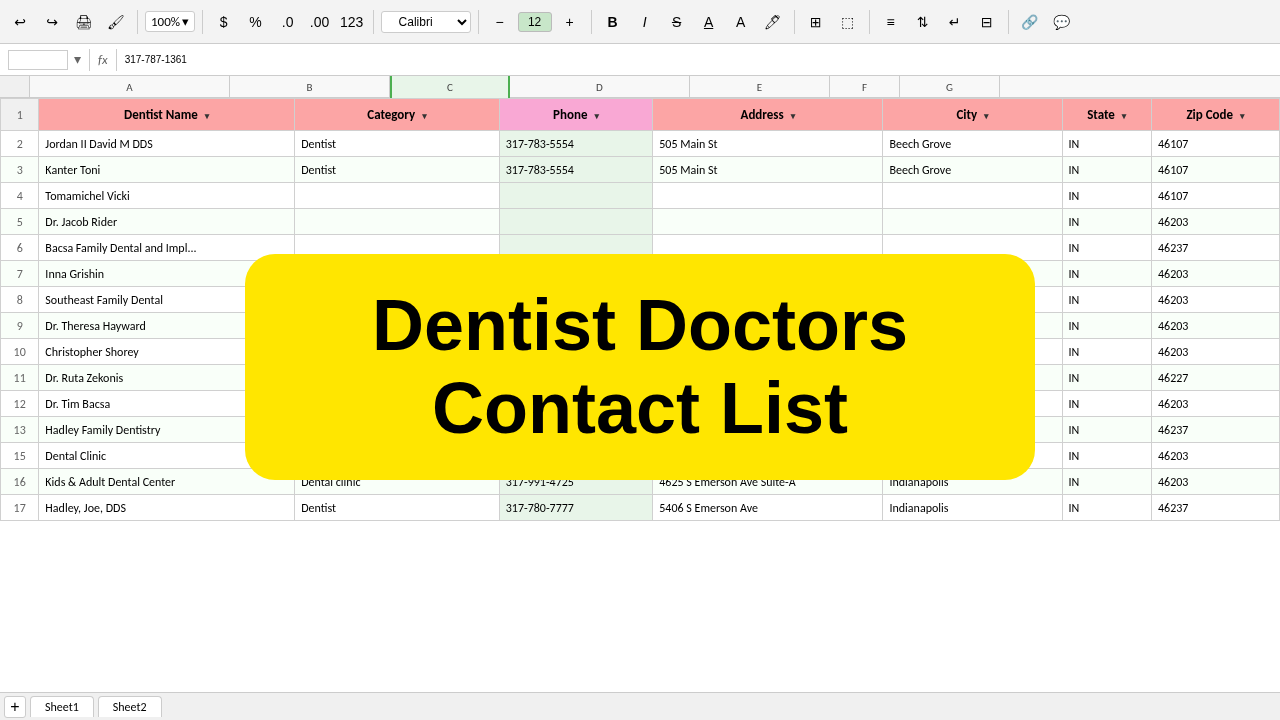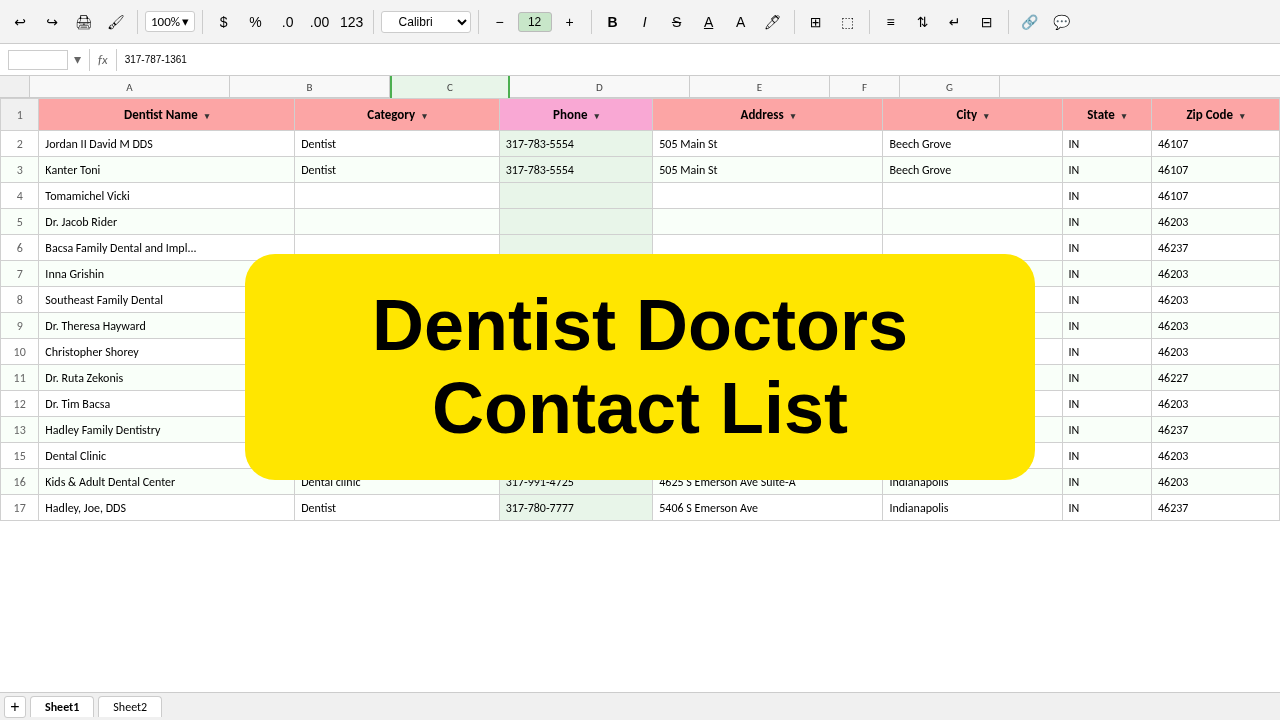--- a/index.html
+++ b/index.html
@@ -176,21 +176,21 @@
     }
     .sheet-tab {
       padding: 3px 14px;
       border: 1px solid #ccc;
       border-bottom: none;
       border-radius: 4px 4px 0 0;
       background: white;
       font-size: 12px;
       cursor: pointer;
     }
-    .sheet-tab.active { background: white; font-weight: bold; }
+    .sheet-tab.active { background: white; font-weight: normal; }
     .add-sheet-btn {
       width: 22px; height: 22px;
       border: 1px solid #ccc;
       border-radius: 3px;
       background: white;
       font-size: 16px;
       cursor: pointer;
       display: flex; align-items: center; justify-content: center;
     }
   </style>

